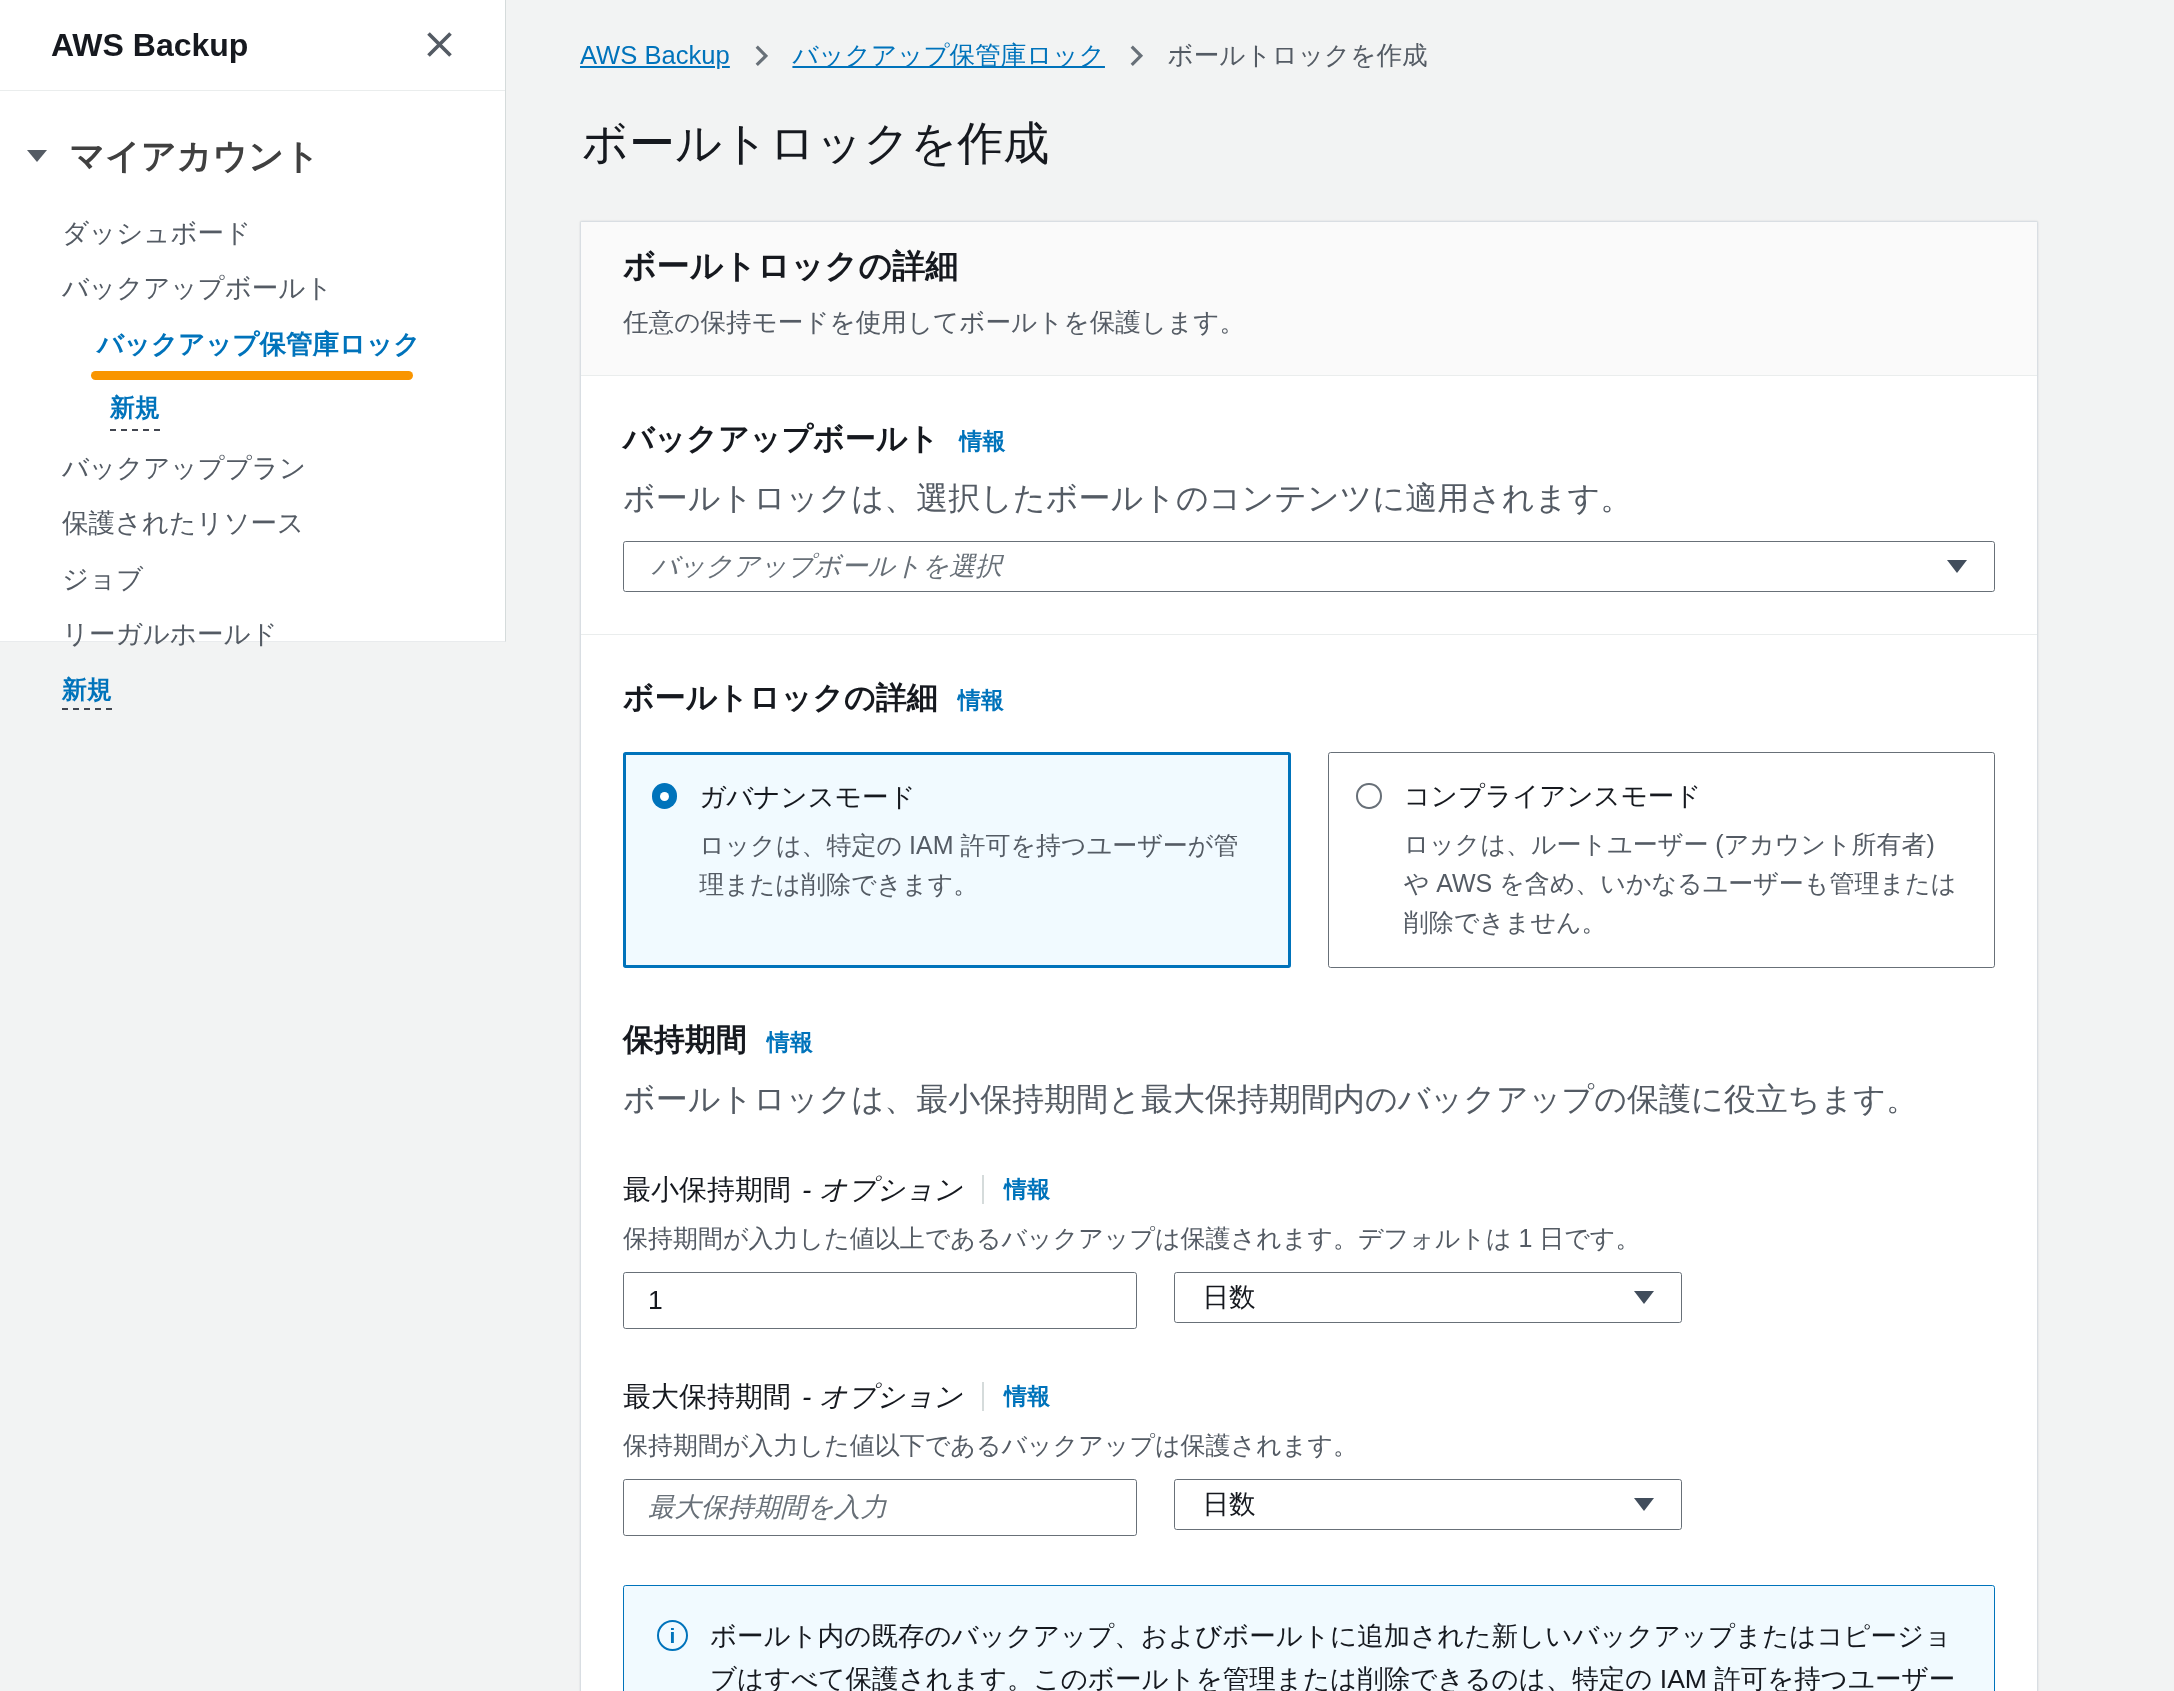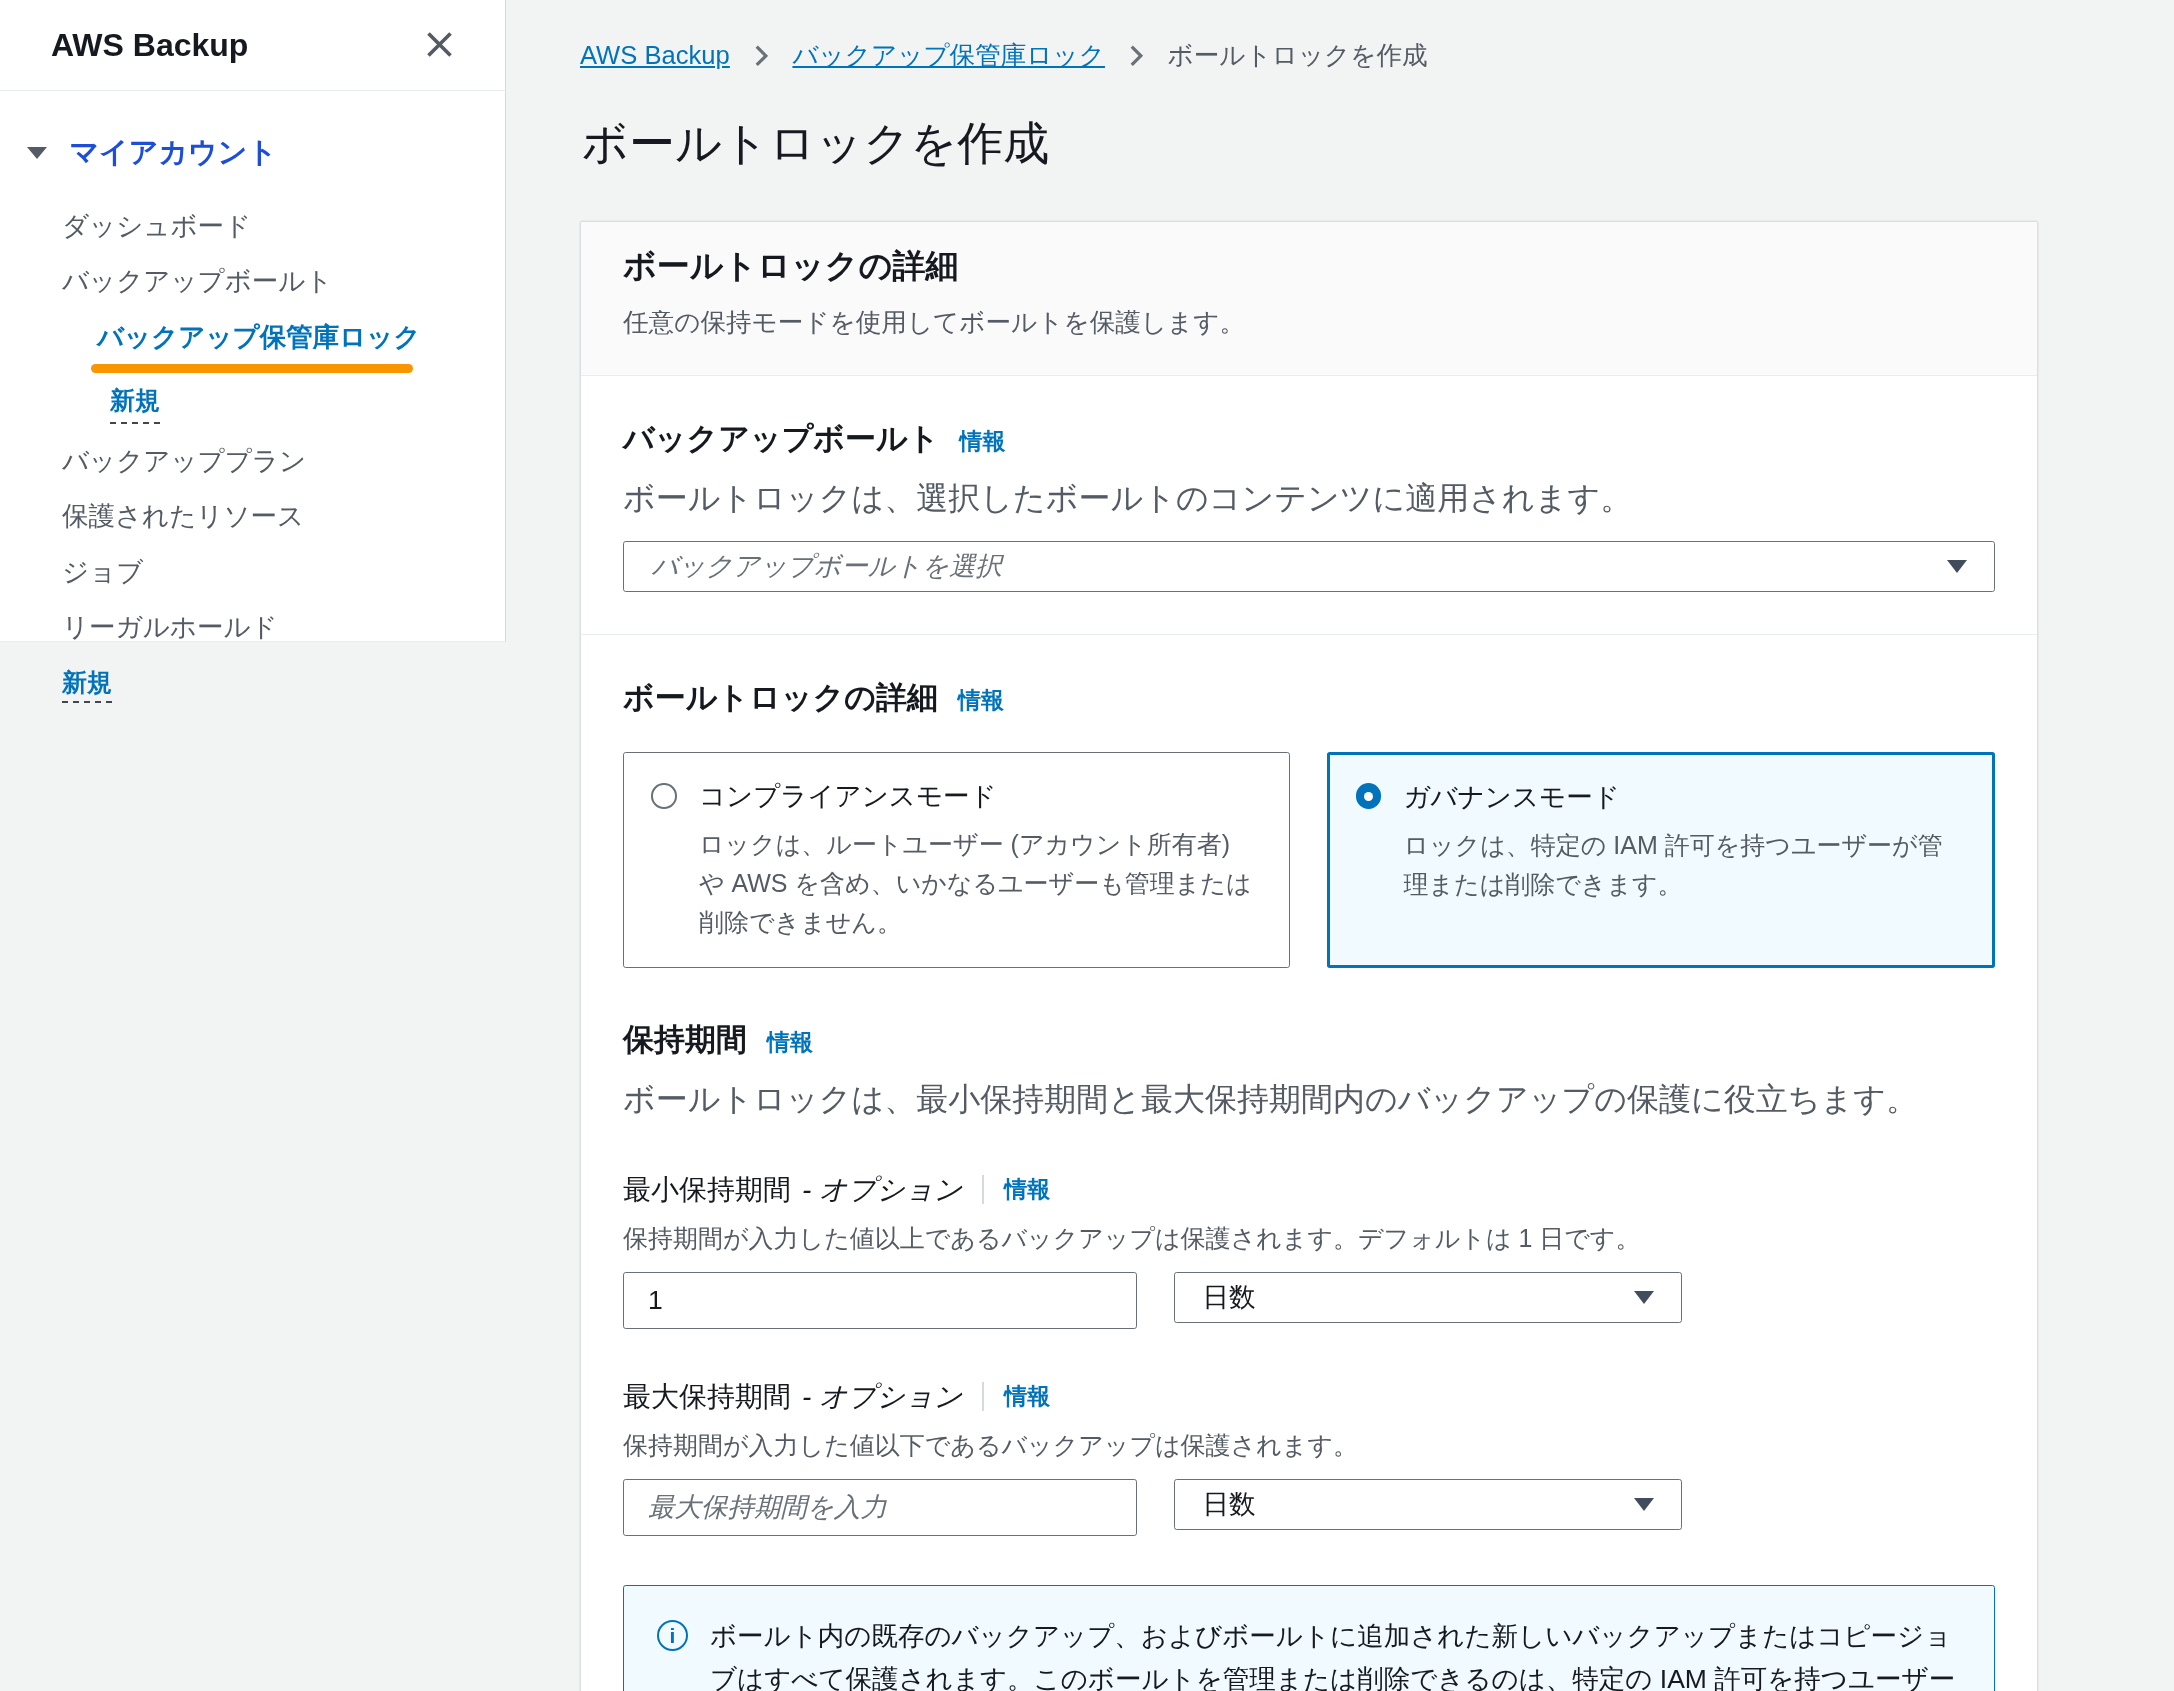--- a/index.html
+++ b/index.html
@@ -18,21 +18,21 @@
   }
   .sidebar-header {
     display:flex; align-items:center; justify-content:space-between;
     padding:27.4px 48px 25.6px 51px; border-bottom:1.8px solid #eaeded;
   }
   .sidebar-title { font-size:32px; font-weight:bold; color:#16191f; }
   .close-btn { width:35px; height:35px; display:flex; align-items:center; justify-content:center; cursor:pointer; }
   .nav { padding-top:42px; }
   .nav-section-header { display:flex; align-items:center; gap:22px; padding-left:27.4px; margin-bottom:40px; }
   .caret-down { width:0; height:0; border-left:10px solid transparent; border-right:10px solid transparent; border-top:12.8px solid #545b64; }
-  .nav-section-label { font-size:29px; font-weight:bold; color:#1d4ed8; }
+  .nav-section-label { font-size:35px; font-weight:bold; color:#404040; }
   .nav-item { font-size:26.5px; color:#545b64; padding-left:62px; margin-bottom:28px; line-height:27.4px; }
   .nav-item-sub { padding-left:97px; }
   .nav-link-active { color:#0073bb; font-weight:bold; }
   .active-underline { margin:12.8px 0 11px 91px; width:322px; height:9.1px; background:#f99500; border-radius:4.6px; }
   .new-badge { display:inline-block; color:#0073bb; font-weight:bold; font-size:25px; padding-bottom:4.6px; border-bottom:2.7px dashed #424650; }
   .nav-new-row { padding-left:110px; margin-bottom:24px; }
   .nav-item-inline { display:flex; align-items:flex-start; gap:27.4px;flex-direction:column; }
 
   
   .content { margin-left:507px; padding:38px 137px 0 73px; }
@@ -189,34 +189,34 @@
         </div>
 
         <hr class="section-divider">
 
         <div>
           <div class="section-title-row">
             <span class="section-title">ボールトロックの詳細</span>
             <span class="info-link">情報</span>
           </div>
           <div class="mode-tiles">
+            <div class="tile selected">
+              <span class="radio on"></span>
+              <span>
+                <div class="tile-label">ガバナンスモード</div>
+                <div class="tile-desc">ロックは、特定の IAM 許可を持つユーザーが管理または削除できます。</div>
+              </span>
+            </div>
             <div class="tile">
               <span class="radio off"></span>
               <span>
                 <div class="tile-label">コンプライアンスモード</div>
                 <div class="tile-desc">ロックは、ルートユーザー (アカウント所有者) や AWS を含め、いかなるユーザーも管理または削除できません。</div>
               </span>
             </div>
-            <div class="tile selected">
-              <span class="radio on"></span>
-              <span>
-                <div class="tile-label">ガバナンスモード</div>
-                <div class="tile-desc">ロックは、特定の IAM 許可を持つユーザーが管理または削除できます。</div>
-              </span>
-            </div>
           </div>
         </div>
 
         <div class="retention-section">
           <div class="section-title-row">
             <span class="section-title">保持期間</span>
             <span class="info-link">情報</span>
           </div>
           <div class="section-desc">ボールトロックは、最小保持期間と最大保持期間内のバックアップの保護に役立ちます。</div>
 

